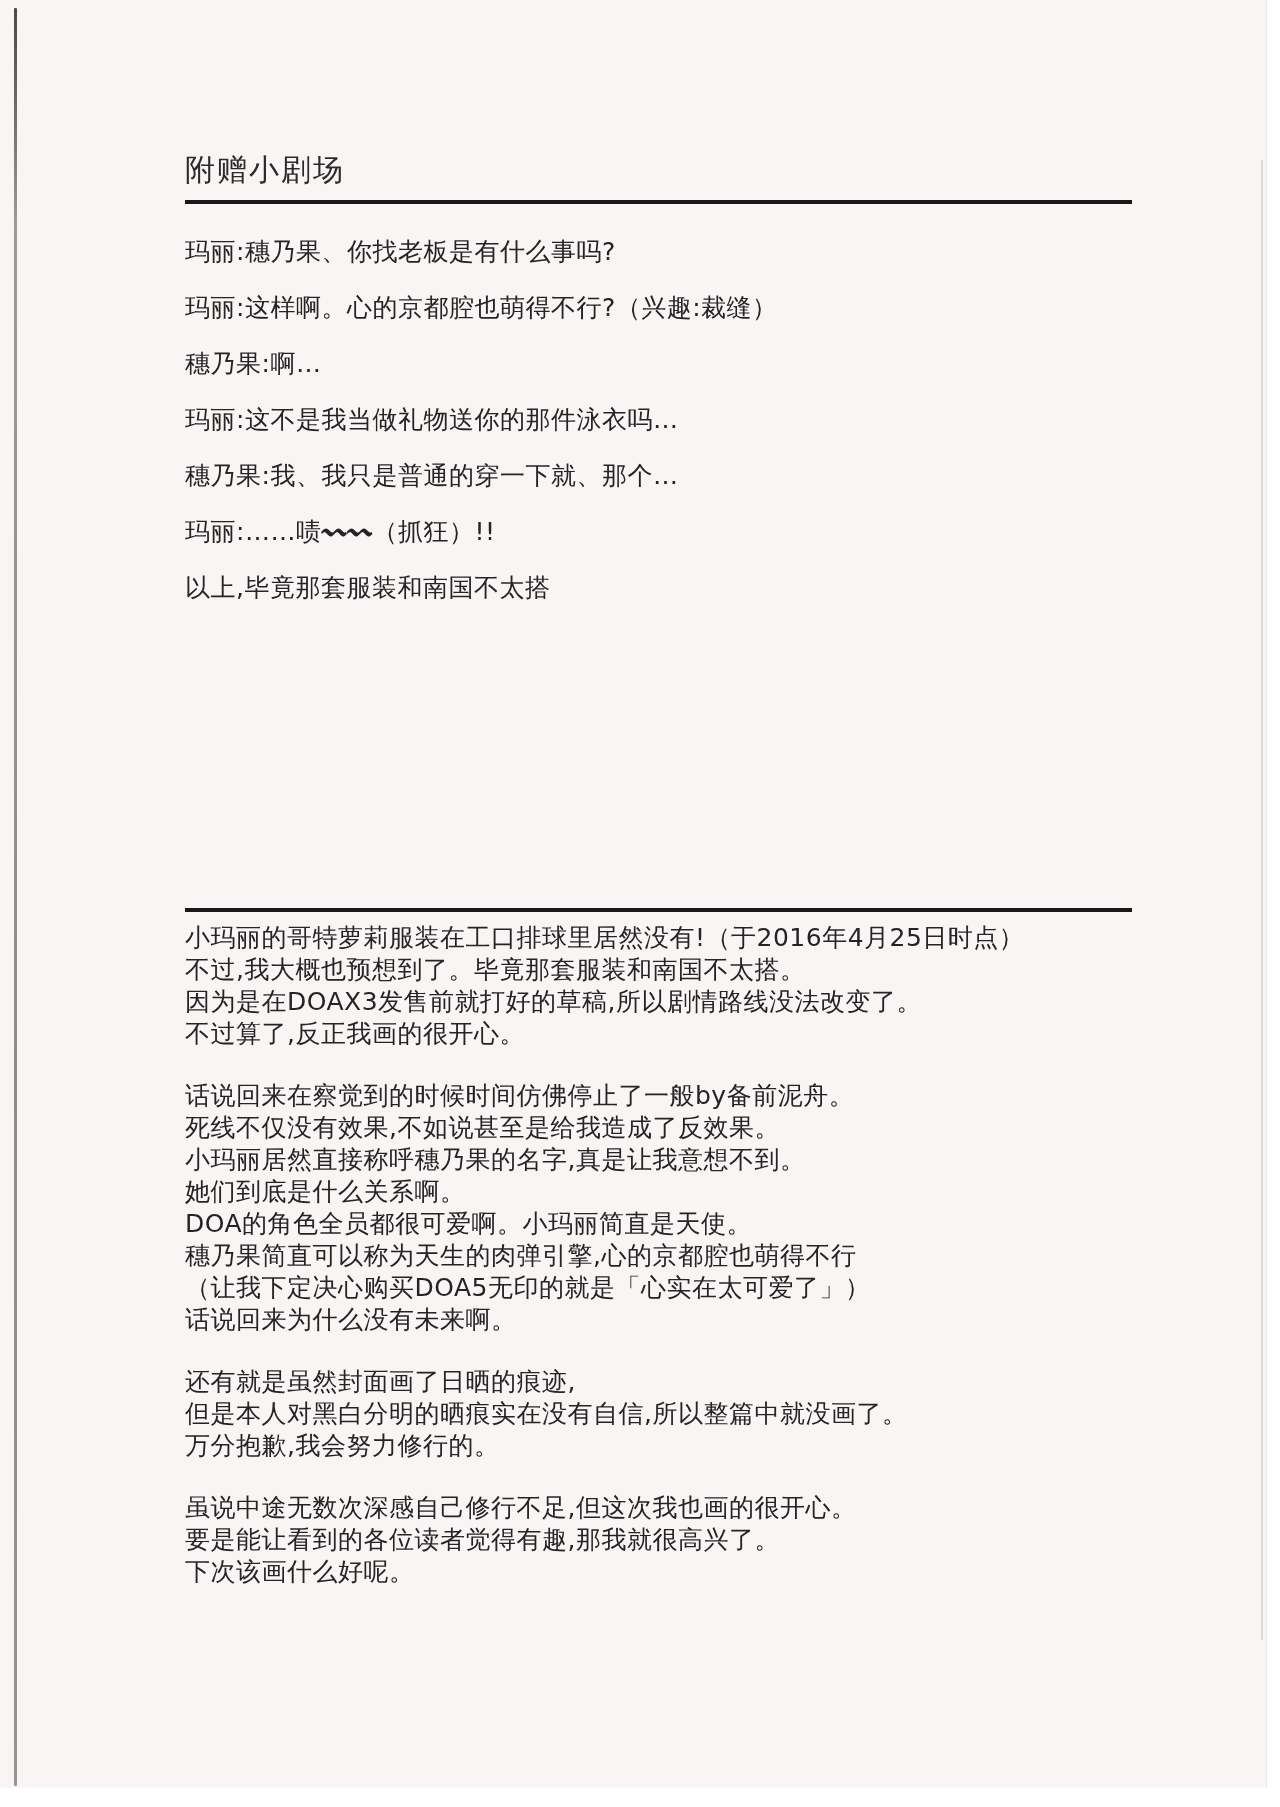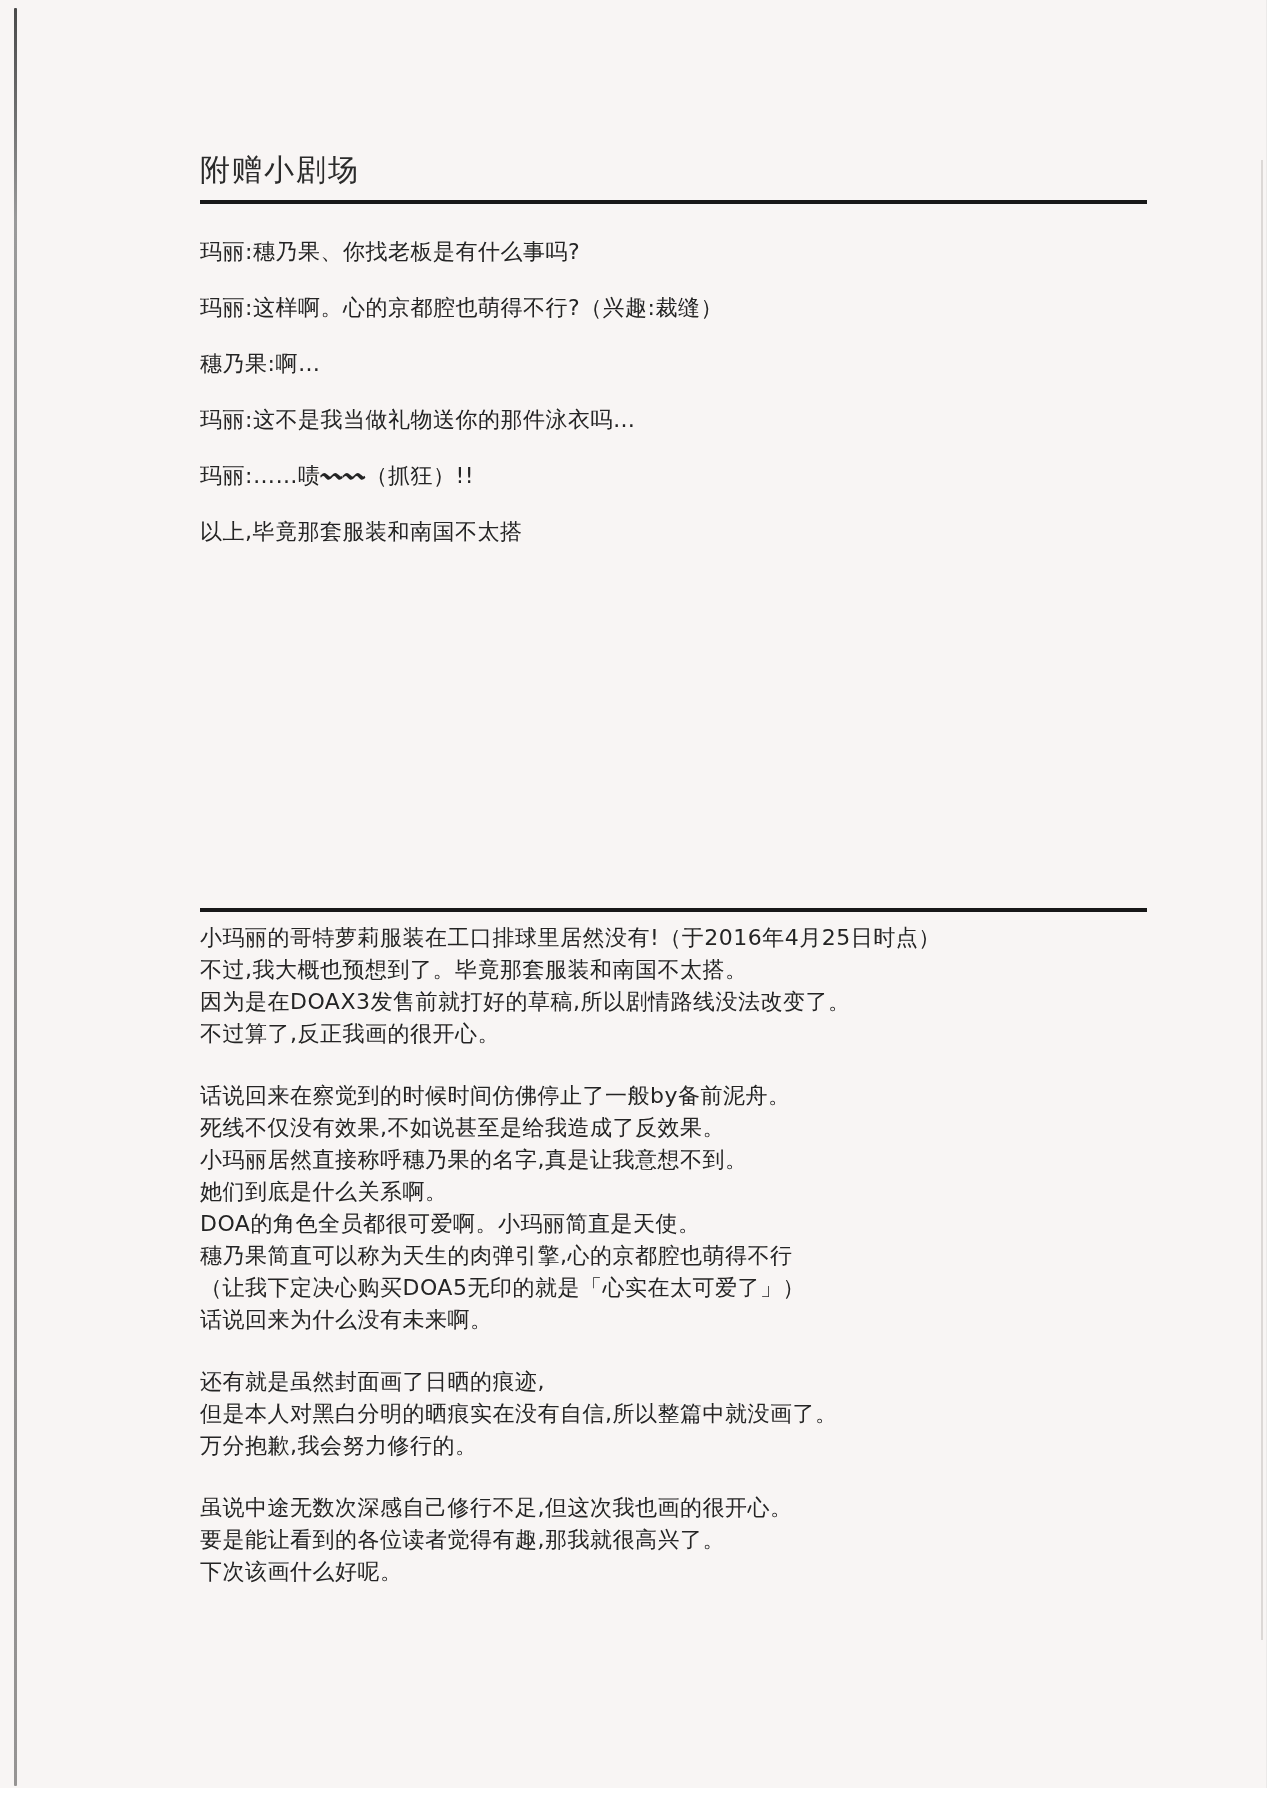--- a/index.html
+++ b/index.html
@@ -40,21 +40,21 @@
   .right-edge-line {
     position: absolute;
     left: 1261px;
     top: 160px;
     width: 2px;
     height: 1480px;
     background: rgba(170, 162, 158, 0.35);
   }
   section.block {
     position: absolute;
-    left: 200px;
+    left: 185px;
     width: 950px;
     color: #242424;
   }
   .theater-block { top: 150px; }
   .afterword-block { top: 898px; }
   .section-title {
     margin: 0;
     font-size: 30px;
     font-weight: 400;
     letter-spacing: 2px;
@@ -67,21 +67,21 @@
     background: #181818;
     margin-top: 10px;
     margin-bottom: 0;
     border: none;
   }
   .lines { margin-top: 30px; }
   .theater-block .lines { margin-top: 32px; }
   .afterword-block .lines { margin-top: 10px; }
   .line {
     margin: 0 0 24px 0;
-    font-size: 22px;
+    font-size: 25px;
     line-height: 32px;
     letter-spacing: 0.5px;
     white-space: pre-line;
     color: #242424;
   }
   .afterword-block .line { margin-bottom: 30px; }
 </style>
 </head>
 <body>
 
@@ -92,20 +92,21 @@
 
     <section class="block theater-block">
       <h1 class="section-title">附赠小剧场</h1>
       <div class="section-rule"></div>
       <div class="lines">
 
       <p class="line">玛丽:穗乃果、你找老板是有什么事吗?</p>
           <p class="line">玛丽:这样啊。心的京都腔也萌得不行?（兴趣:裁缝）</p>
           <p class="line">穗乃果:啊…</p>
           <p class="line">玛丽:这不是我当做礼物送你的那件泳衣吗…</p>
+          <p class="line">穗乃果:我、我只是普通的穿一下就、那个…</p>
           <p class="line">玛丽:……啧〰〰（抓狂）!!</p>
           <p class="line">以上,毕竟那套服装和南国不太搭</p>
         </div>
     </section>
 
     <section class="block afterword-block">
       <div class="section-rule"></div>
       <div class="lines">
 
       <p class="line">小玛丽的哥特萝莉服装在工口排球里居然没有!（于2016年4月25日时点）

